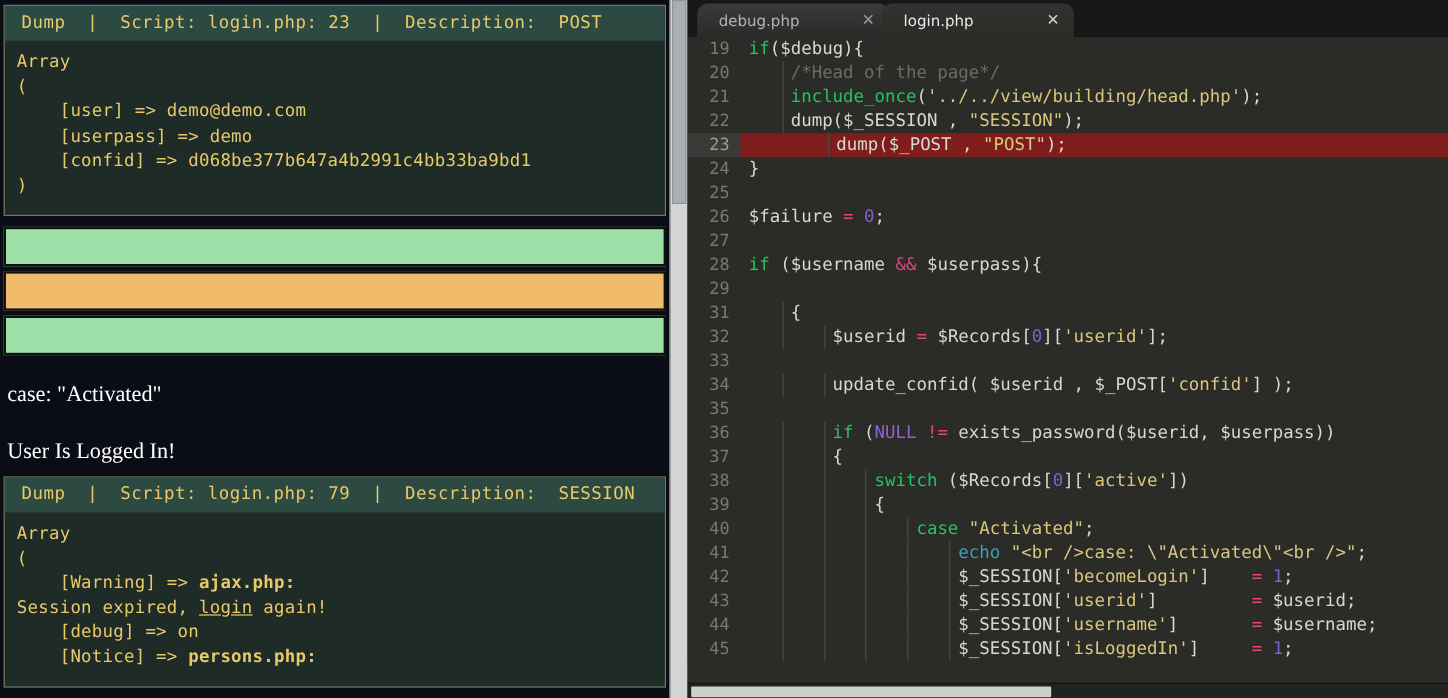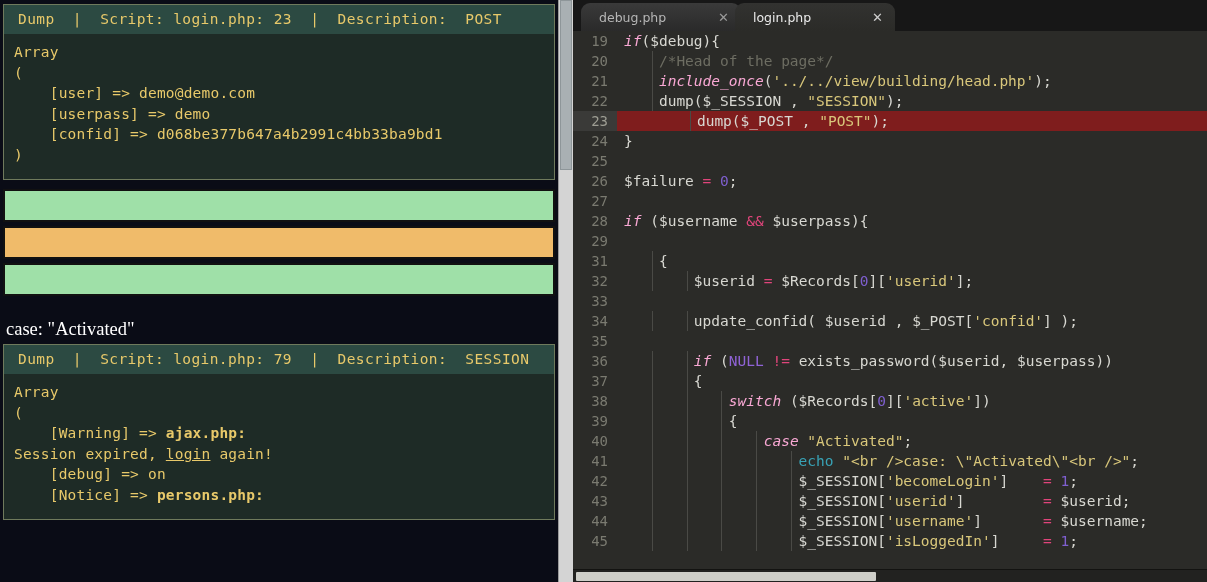--- a/index.html
+++ b/index.html
@@ -159,21 +159,21 @@
     text-align:right;
     padding-right:9px;
     color:#7a7a70;
     font-size:14px;
     background:#2b2b28;
   }
   .code-line.current .gutter { background:#3a3a38; color:#9d9d93; }
   .code-text { flex:1 1 auto; padding-left:7px; color:#d8d8d2; position:relative; }
 
   
-  .kw   { color:#f9a8d4;font-style:italic; }          
+  .kw   { color:#22c55e; }          
   .op   { color:#e0457b; }          
   .str  { color:#d9c77b; }
   .cmt  { color:#6d6d62;margin-top:40px; }
   .num  { color:#7f5fd0; }
   .cst  { color:#9063d6; }          
   .echo { color:#38a2b5; }
   .plain{ color:#d8d8d2; }
 
   
   .guide {
@@ -217,20 +217,21 @@
       </div>
       <div class="bar orange">
         
       </div>
       <div class="bar green">
         
       </div>
     </div>
 
     <div class="msg" id="msg-case">case: "Activated"</div>
+    <div class="msg" id="msg-loggedin">User Is Logged In!</div>
 
     <div class="dump-box">
       <div class="dump-head">Dump  |  Script: login.php: 79  |  Description:  SESSION</div>
       <div class="dump-body" id="dump-session-body">Array
 (
     [Warning] =&gt;<b> ajax.php:</b>
 Session expired, <u>login</u> again!
     [debug] =&gt; on
     [Notice] =&gt;<b> persons.php:</b></div>
     </div>

